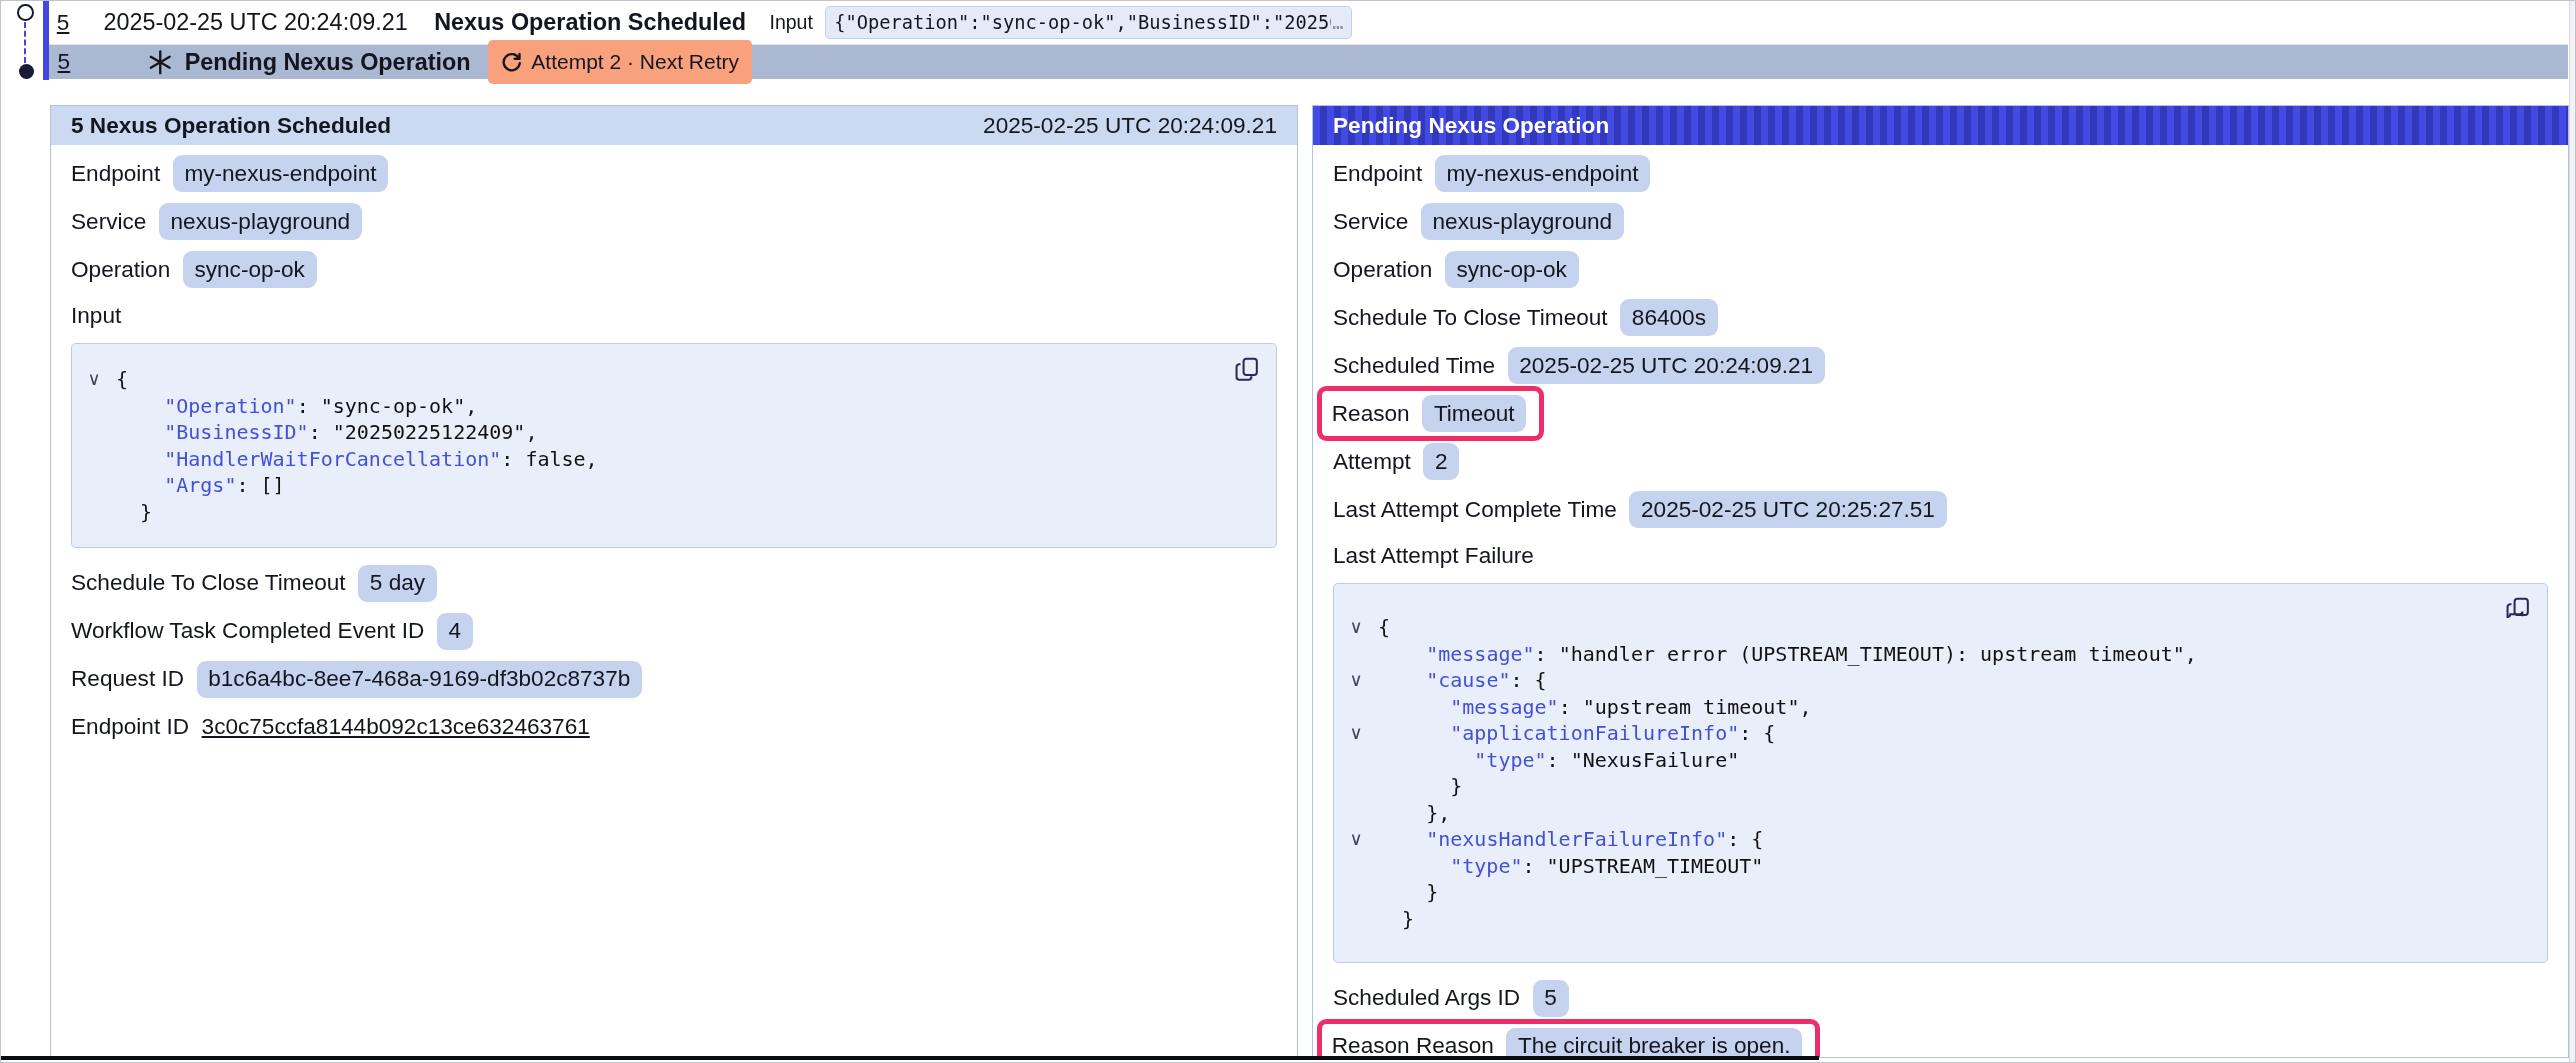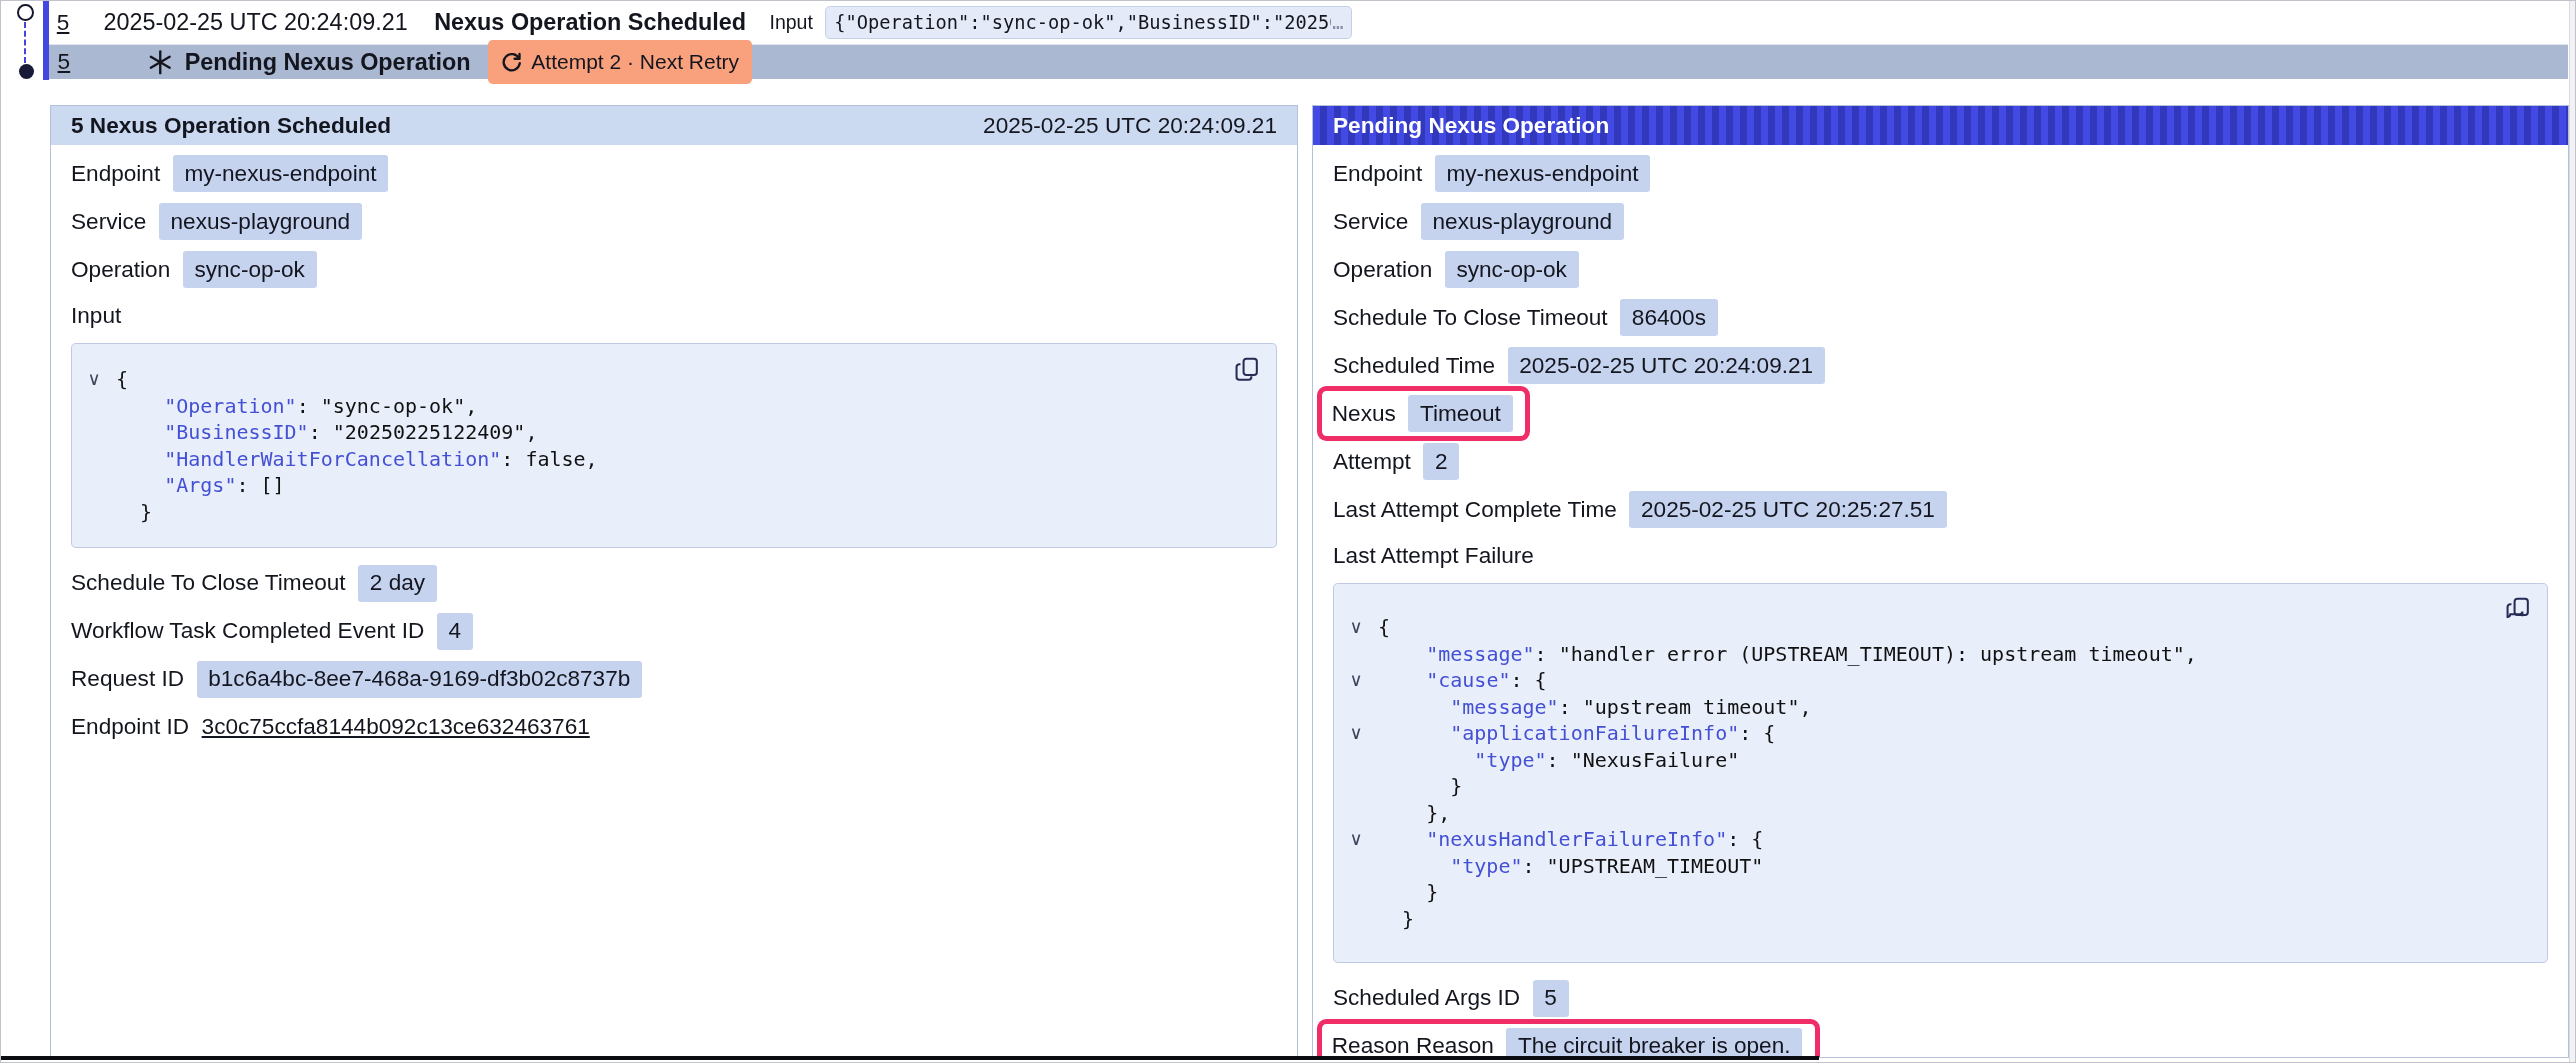--- a/index.html
+++ b/index.html
@@ -38,21 +38,21 @@
   #right-panel{left:1311px;width:1257px;}
   .phead{height:39px;display:flex;align-items:center;justify-content:space-between;
     padding:0 20px;background:#cbd9f1;font-size:22.6px;text-align:center;}
   .phead .pht{font-weight:600;}
   #right-panel .phead{background:repeating-linear-gradient(90deg,#434ae3 0 7px,#3138bb 7px 14px);
     color:#fff;}
   #right-panel .phead .pht{font-weight:700;}
   .pbody{padding-top:4.7px;}
   .frow{height:48px;display:flex;align-items:center;padding-left:20px;font-size:22.6px;position:relative;}
   .flabel{margin-right:12.5px;white-space:nowrap;}
-  .chip{background:#c6d3ef;border-radius:3px;padding:5.5px 11.7px;white-space:nowrap;}
+  .chip{background:#c6d3ef;border-radius:9px;padding:5.5px 11.7px;white-space:nowrap;}
   .vlink{color:#14161f;text-decoration:underline;white-space:nowrap;text-align:center;}
   .annot{display:inline-flex;align-items:center;border:5.5px solid #ef2e67;border-radius:9.4px;
     padding:3.9px 12.5px 3.9px 9.4px;margin-left:-15.6px;background:transparent;position:relative;z-index:20;}
   .blabel{height:45px;display:flex;align-items:center;padding-left:20px;font-size:22.6px;}
   .codeblock{margin:4.7px 20px 11px 20px;background:#e9eefb;border:0.8px solid #bfc9e2;border-radius:4.7px;
     position:relative;font-family:"DejaVu Sans Mono",monospace;font-size:20px;line-height:26.5px;color:#111;}
   #input-code{padding:22px 15.6px 22px 0;}
   #failure-code{padding:30px 15.6px 30px 0;}
   .cline{display:flex;}
   .gutter{flex:none;width:44px;text-align:center;color:#40435a;font-size:18px;
@@ -158,21 +158,21 @@
             </div>
             <div class="cline">
               <span class="gutter"></span>
               <span class="ctext"><span>  }</span></span>
             </div>
           </div>
       </div>
       <div>
           <div class="frow">
             <span class="flabel">Schedule To Close Timeout</span>
-            <span class="chip">2 day</span>
+            <span class="chip">5 day</span>
           </div>
           <div class="frow">
             <span class="flabel">Workflow Task Completed Event ID</span>
             <span class="chip">4</span>
           </div>
           <div class="frow">
             <span class="flabel">Request ID</span>
             <span class="chip">b1c6a4bc-8ee7-468a-9169-df3b02c8737b</span>
           </div>
           <div class="frow">
@@ -204,21 +204,21 @@
           <div class="frow">
             <span class="flabel">Schedule To Close Timeout</span>
             <span class="chip">86400s</span>
           </div>
           <div class="frow">
             <span class="flabel">Scheduled Time</span>
             <span class="chip">2025-02-25 UTC 20:24:09.21</span>
           </div>
           <div class="frow">
             <span class="annot">
-              <span class="flabel">Nexus</span>
+              <span class="flabel">Reason</span>
               <span class="chip">Timeout</span>
             </span>
           </div>
           <div class="frow">
             <span class="flabel">Attempt</span>
             <span class="chip">2</span>
           </div>
           <div class="frow">
             <span class="flabel">Last Attempt Complete Time</span>
             <span class="chip">2025-02-25 UTC 20:25:27.51</span>

